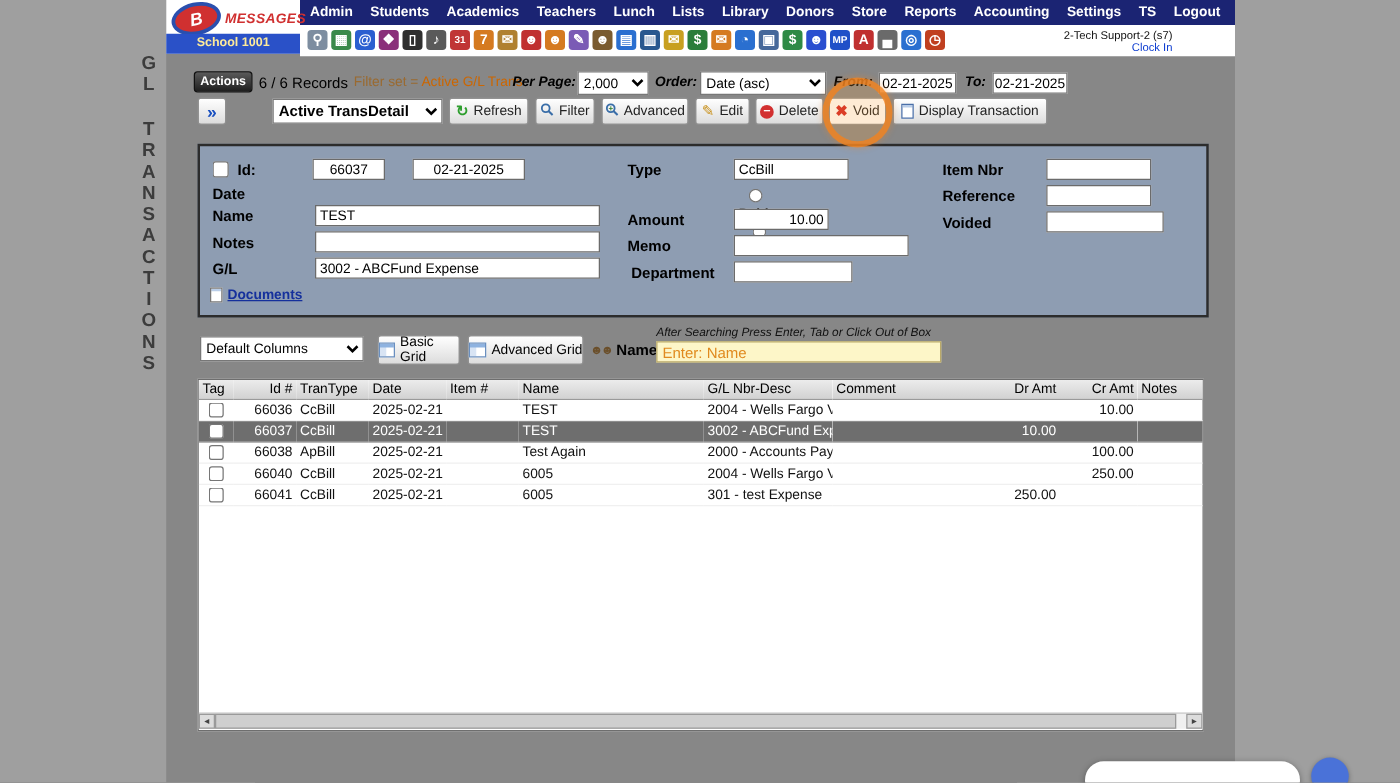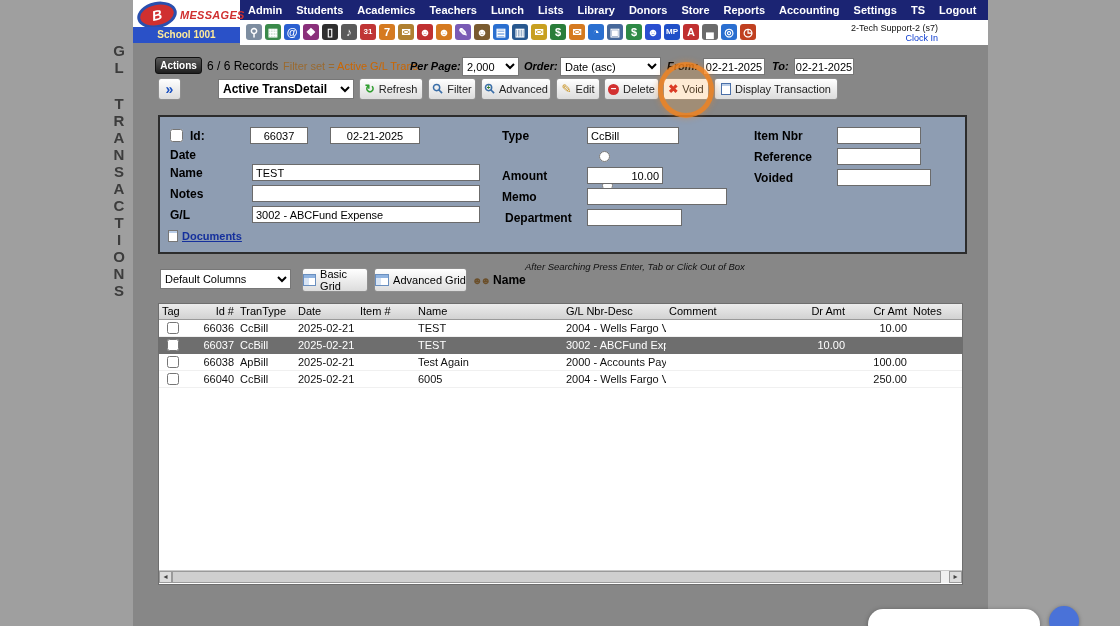--- a/index.html
+++ b/index.html
@@ -342,20 +342,21 @@
       </div>
       <div class="gbtn" style="left:241px;top:223px;width:93px">
         <span class="grid-ico"></span>
         <span>Advanced Grid</span>
       </div>
       <div class="name-search-label-wrap" style="left:339px;top:228px">
         <span class="people-ico">☻☻</span>
         <b>Name</b>
       </div>
       <div class="search-hint" style="left:392px;top:216px">After Searching Press Enter, Tab or Click Out of Box</div>
+      <input class="search-input" style="left: 392px; top: 228px; width: 228px;" placeholder="Enter: Name">
 
       <div class="table-wrap">
         <table>
           <thead>
               <tr>
                 <th style="width: 28px;">Tag</th>
                 <th class="r" style="width: 50px;">Id #</th>
                 <th style="width: 58px;">TranType</th>
                 <th style="width: 62px;">Date</th>
                 <th style="width: 58px;">Item #</th>
@@ -413,20 +414,33 @@
                 <td>CcBill</td>
                 <td>2025-02-21</td>
                 <td></td>
                 <td>6005</td>
                 <td>2004 - Wells Fargo Visa</td>
                 <td></td>
                 <td class="r"></td>
                 <td class="r">250.00</td>
                 <td></td>
               </tr>
+              <tr>
+                <td class="c"><input type="checkbox" style=""></td>
+                <td class="r">66041</td>
+                <td>CcBill</td>
+                <td>2025-02-21</td>
+                <td></td>
+                <td>6005</td>
+                <td>301 - test Expense</td>
+                <td></td>
+                <td class="r">250.00</td>
+                <td class="r"></td>
+                <td></td>
+              </tr>
             </tbody>
         </table>
         <div class="hscroll">
           <div class="sb-arrow" style="left:0">◂</div>
           <div class="sb-thumb"></div>
           <div class="sb-arrow" style="right:0">▸</div>
         </div>
       </div>
 
     </div>

